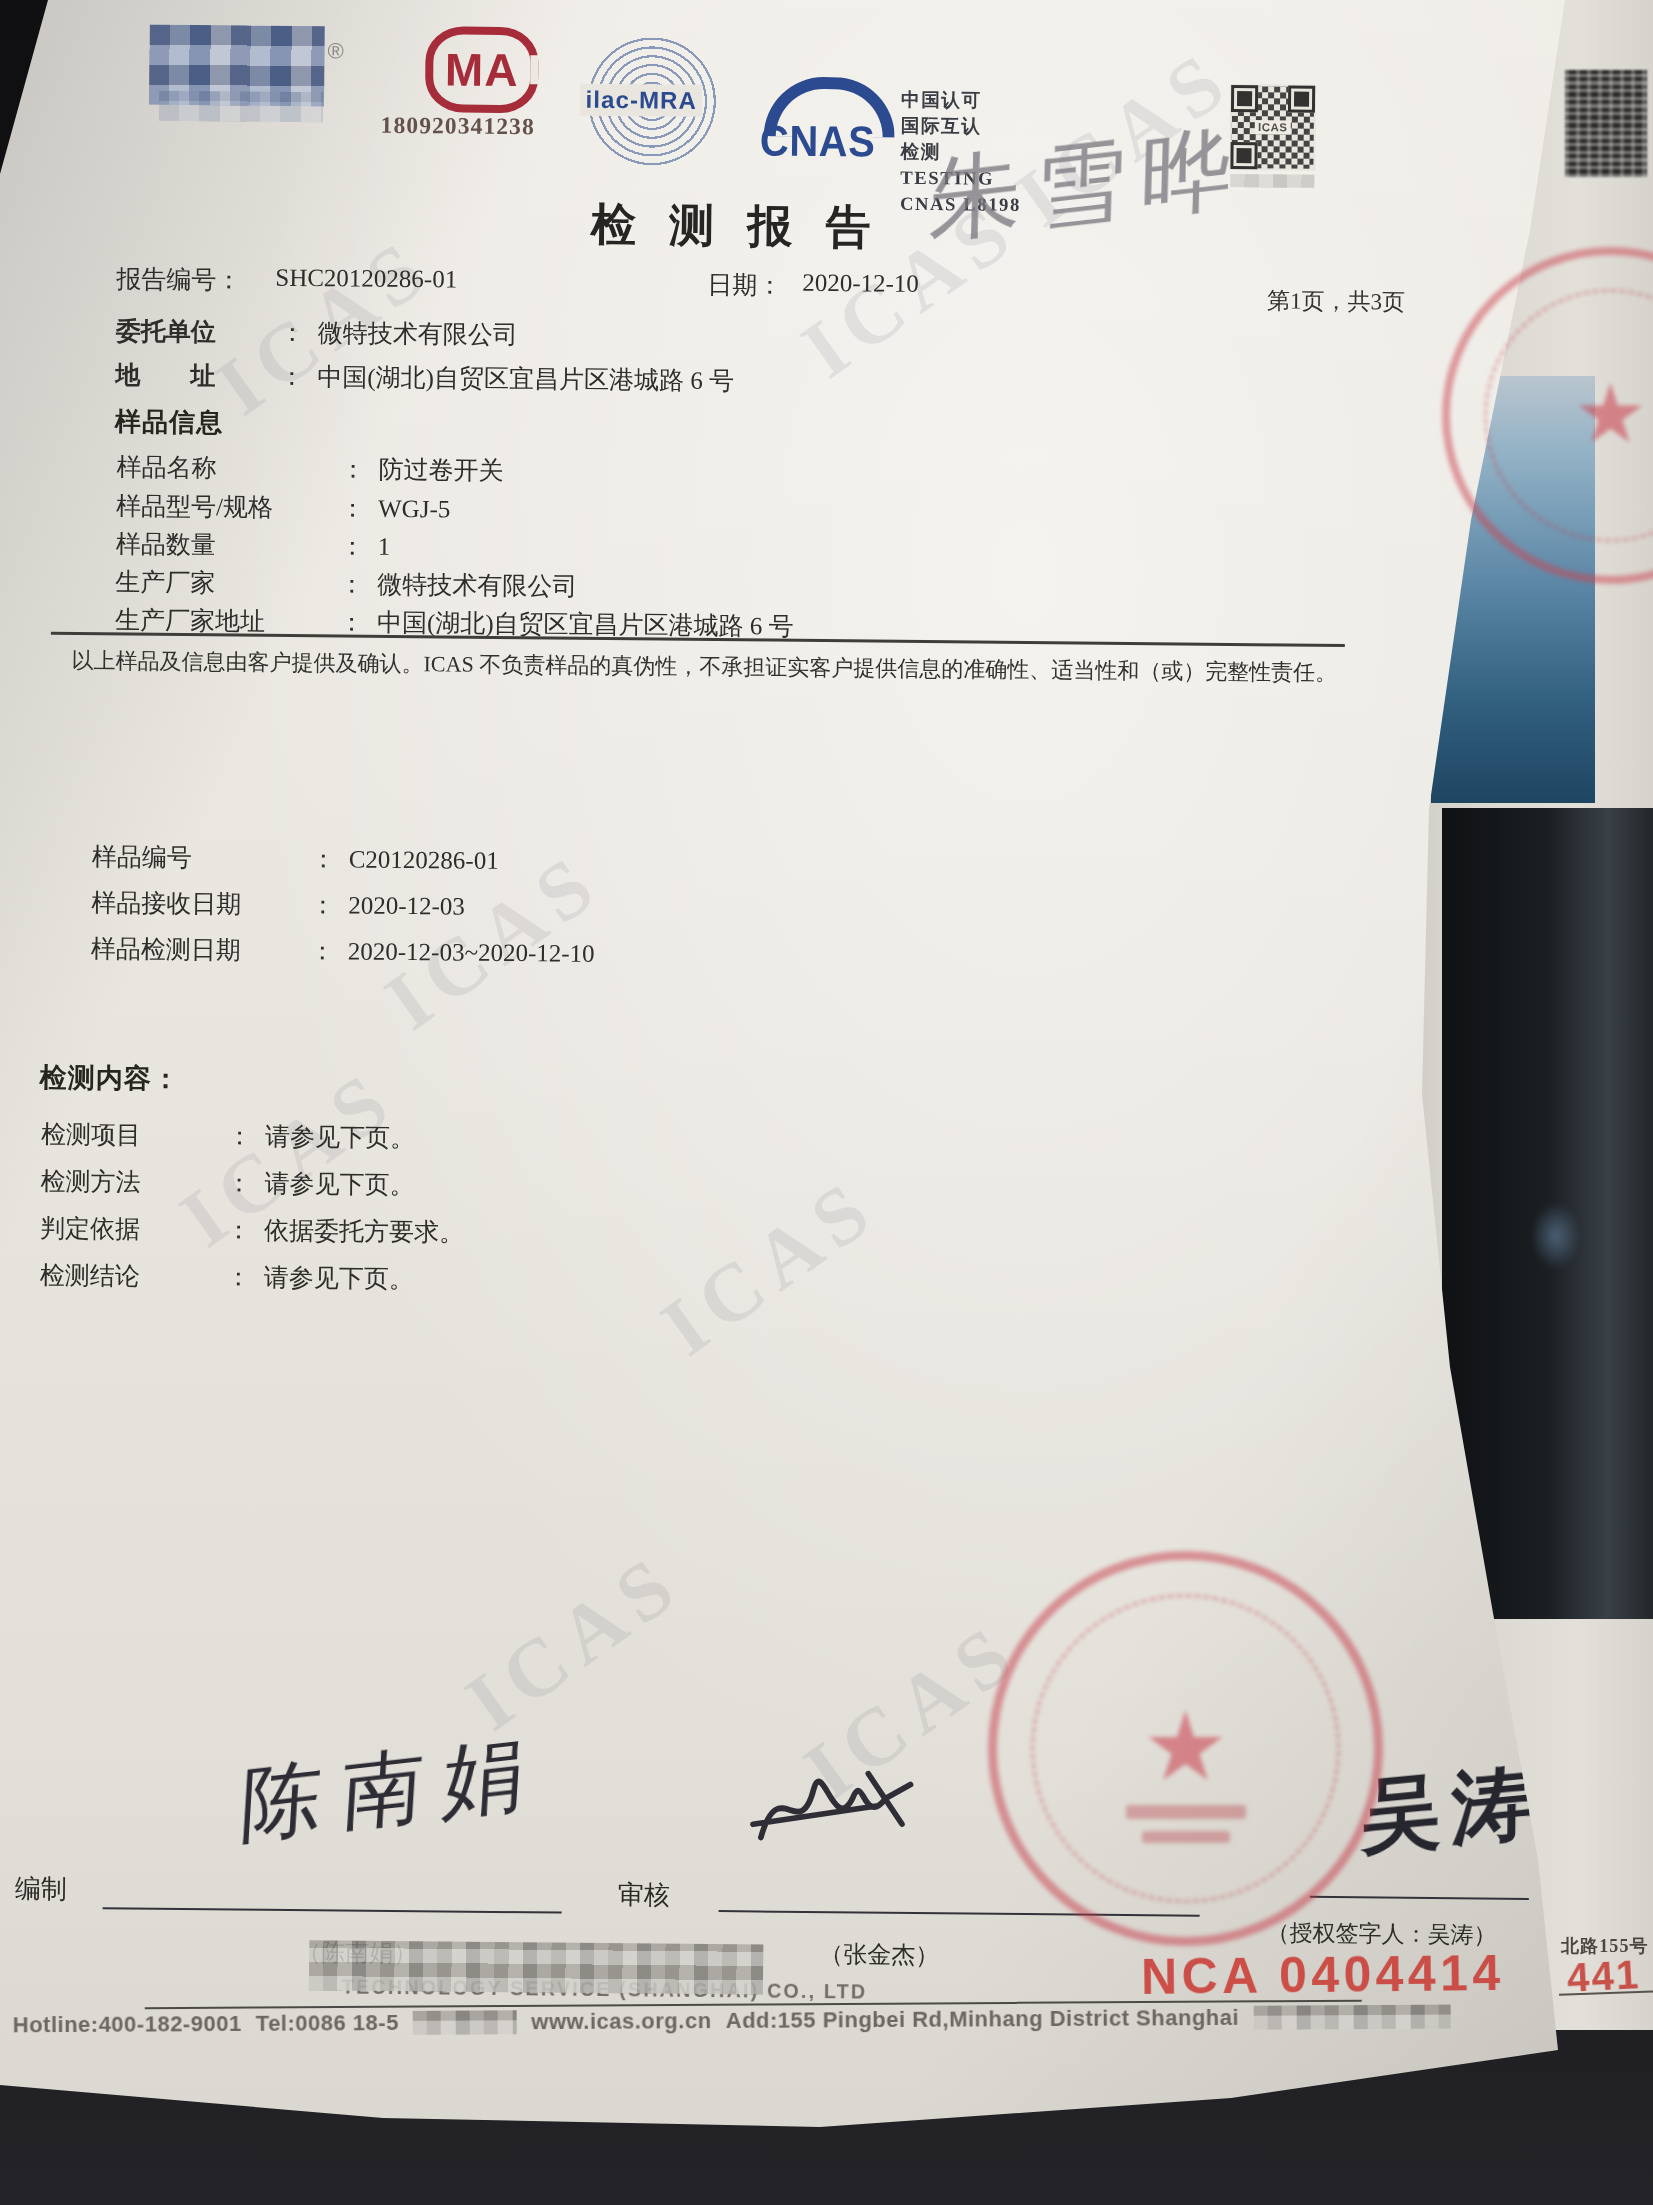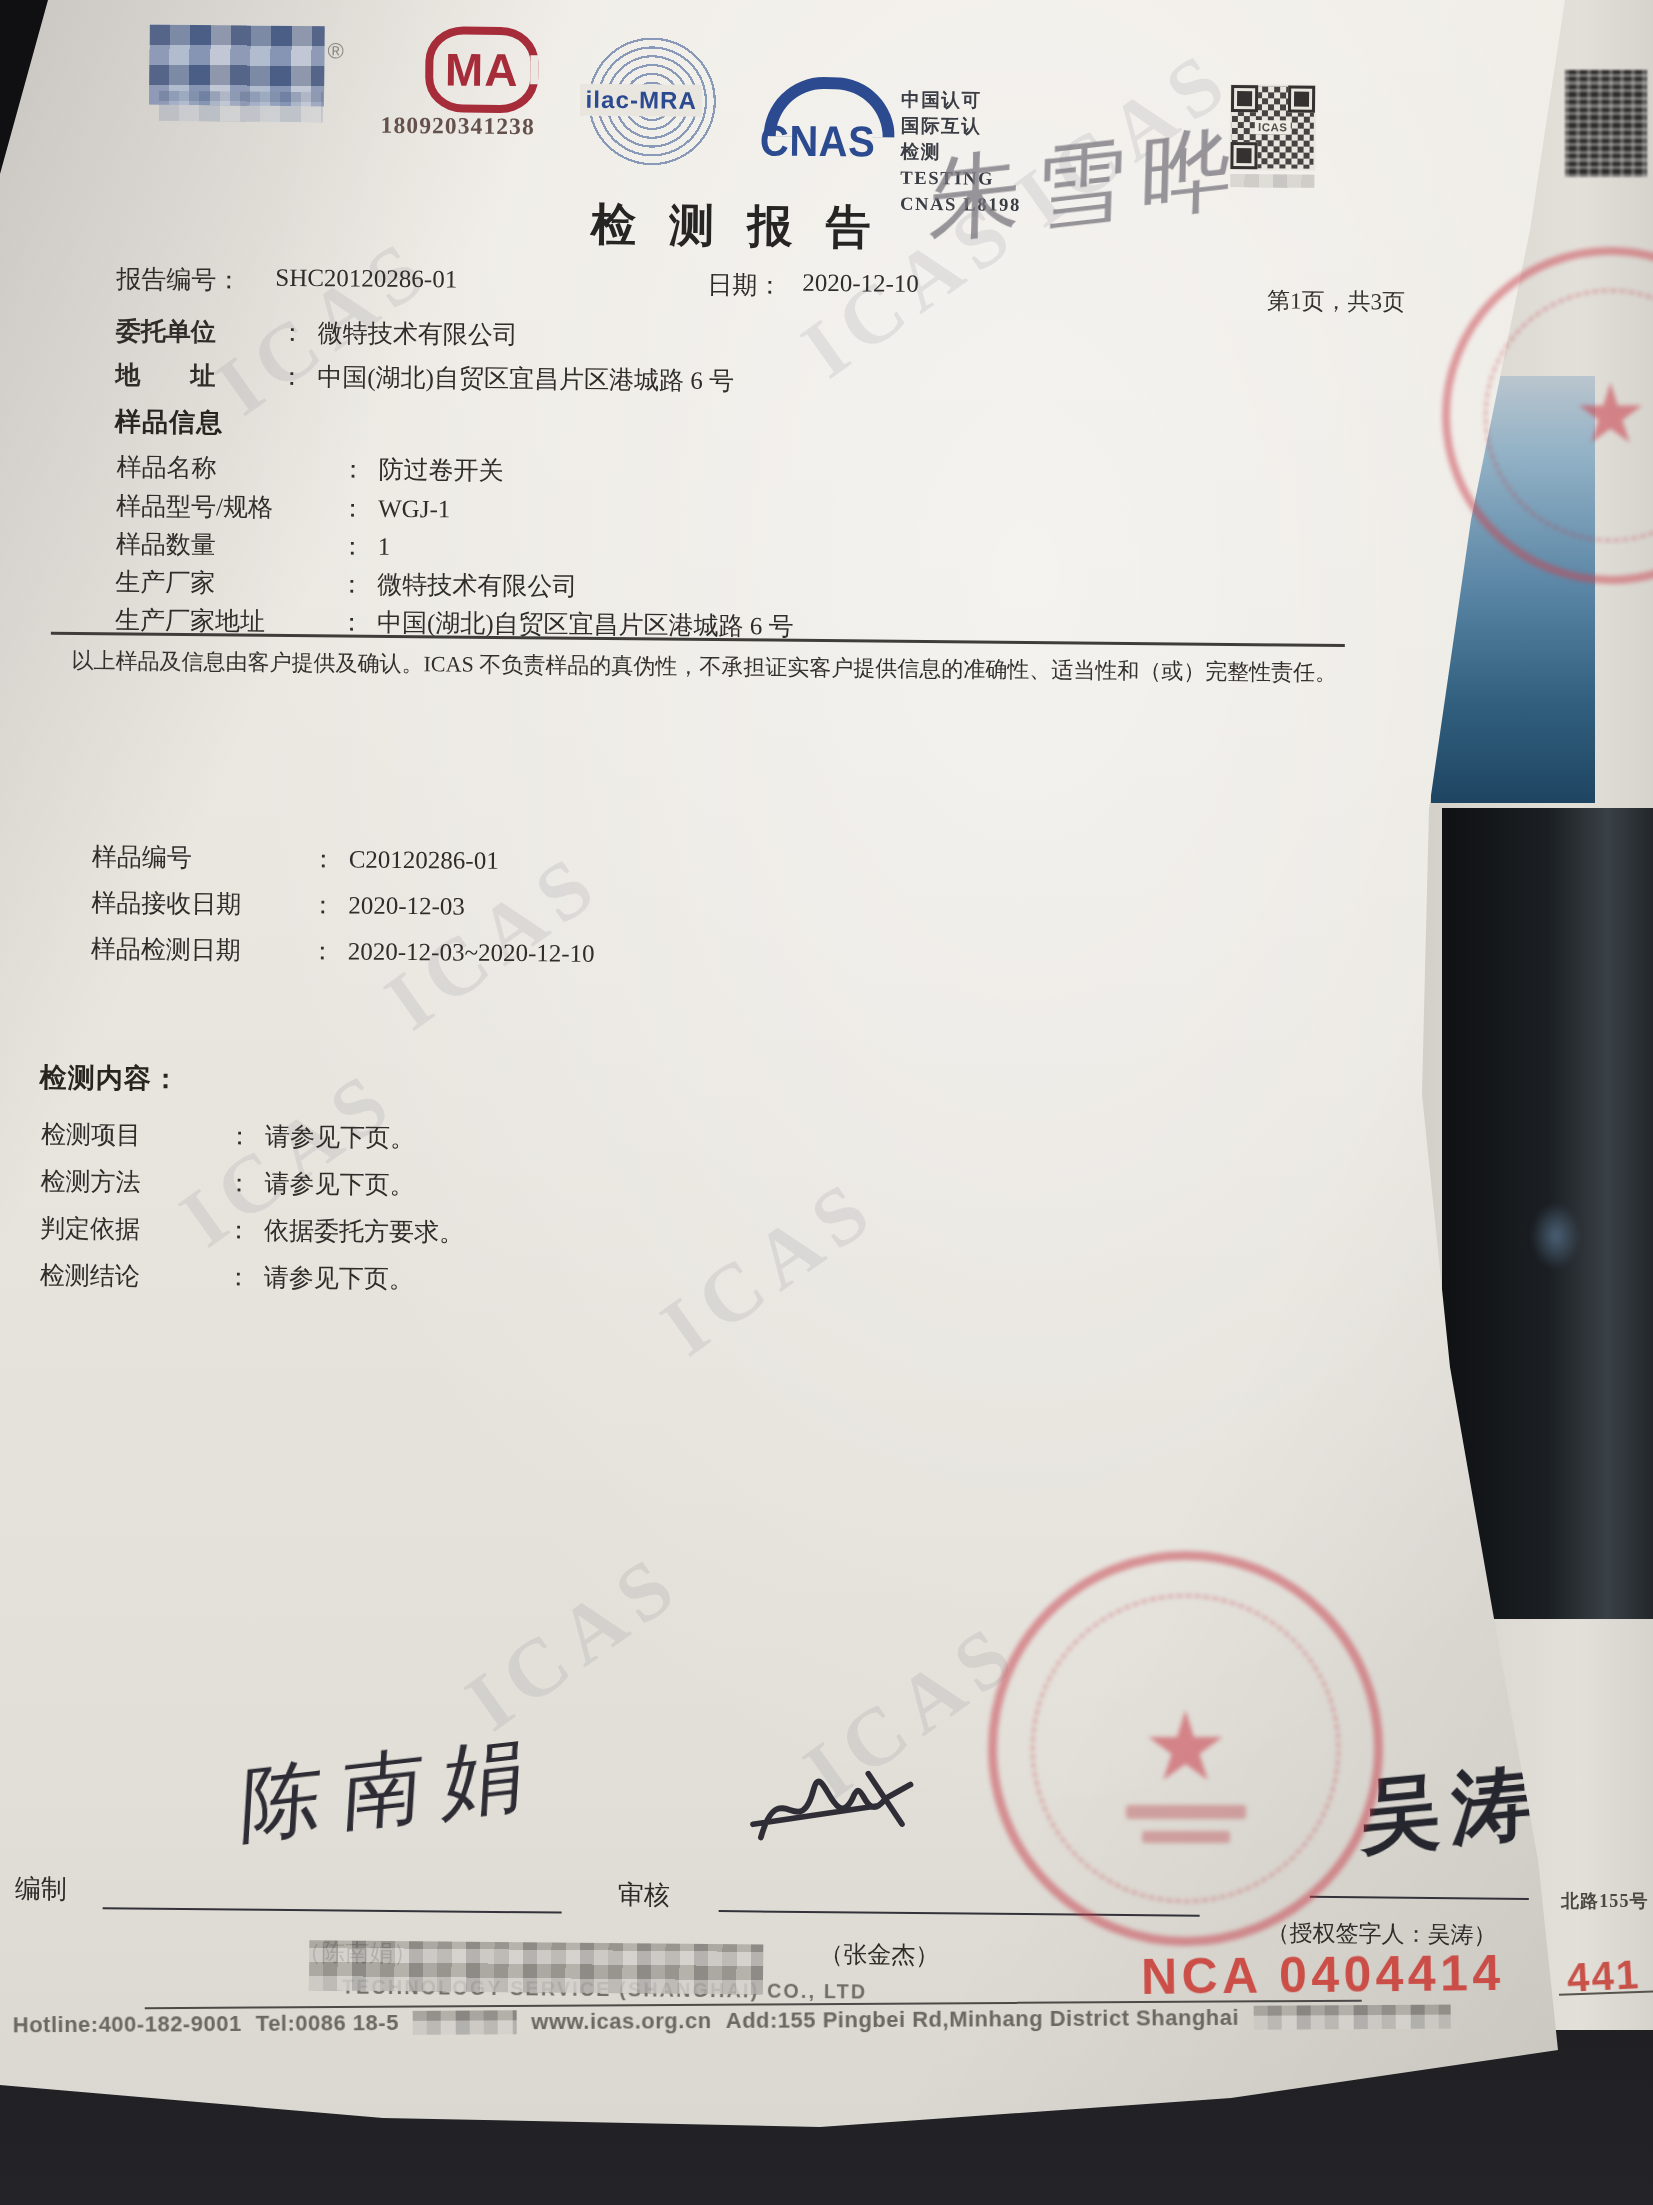--- a/index.html
+++ b/index.html
@@ -20,21 +20,21 @@
   .up-blue{position:absolute;left:1431px;top:376px;width:164px;height:427px;
     background:linear-gradient(180deg,#b9c5ce 0%,#93b2c6 18%,#5d88a7 48%,#32607f 76%,#1e4562 100%);
     filter:blur(0.5px);}
   .up-dark{position:absolute;left:1442px;top:808px;width:212px;height:811px;
     background:linear-gradient(90deg,#0f1113 0%,#1b1f23 50%,#394046 78%,#22262a 100%);}
   .up-glow{position:absolute;left:1531px;top:1203px;width:49px;height:66px;border-radius:50%;
     background:radial-gradient(closest-side,rgba(120,160,200,.5),rgba(0,0,0,0));filter:blur(3.3px);}
   .up-nca{position:absolute;left:1567px;top:1954px;font:700 40px "Liberation Sans",sans-serif;
     color:rgba(197,66,58,.9);transform:rotate(-3deg);letter-spacing:2.2px;filter:blur(0.5px);}
   .up-rule{position:absolute;left:1559px;top:1992px;width:95px;height:1.6px;background:#57544f;transform:rotate(-2deg);}
-  .up-addr{position:absolute;left:1561px;top:1889px;font:700 18px "Liberation Serif",serif;color:#4b4742;
+  .up-addr{position:absolute;left:1561px;top:1934px;font:700 18px "Liberation Serif",serif;color:#4b4742;
     letter-spacing:1.1px;filter:blur(0.3px);white-space:nowrap;}
 
   
   #paper{position:absolute;inset:0;
     background:
       radial-gradient(ellipse at 62% 26%,rgba(255,255,255,.45),rgba(255,255,255,0) 55%),
       linear-gradient(115deg,rgba(0,0,0,.16) 0%,rgba(0,0,0,0) 22%,rgba(0,0,0,0) 70%,rgba(0,0,0,.10) 100%),
       linear-gradient(180deg,#efece6 0%,#e9e6e0 45%,#e2dfd8 80%,#d9d6cf 100%);
     clip-path:polygon(48px 0,1565px 0,1530px 230px,1471px 520px,1429px 809px,1422px 1094px,
       1450px 1367px,1493px 1613px,1538px 1860px,1558px 2050px,1231px 2098px,820px 2127px,
@@ -202,21 +202,21 @@
 
       <div class="heading" style="left:119px;top:411px">样品信息</div>
       <div class="trow" style="left:121px;top:457px">
         <span class="lbl" style="width:224px">样品名称</span>
         <span class="cl">：</span>
         <span class="val">防过卷开关</span>
       </div>
       <div class="trow" style="left:121px;top:496px">
         <span class="lbl" style="width:224px">样品型号/规格</span>
         <span class="cl">：</span>
-        <span class="val">WGJ-1</span>
+        <span class="val">WGJ-5</span>
       </div>
       <div class="trow" style="left:121px;top:534px">
         <span class="lbl" style="width:224px">样品数量</span>
         <span class="cl">：</span>
         <span class="val">1</span>
       </div>
       <div class="trow" style="left:121px;top:572px">
         <span class="lbl" style="width:224px">生产厂家</span>
         <span class="cl">：</span>
         <span class="val">微特技术有限公司</span>

